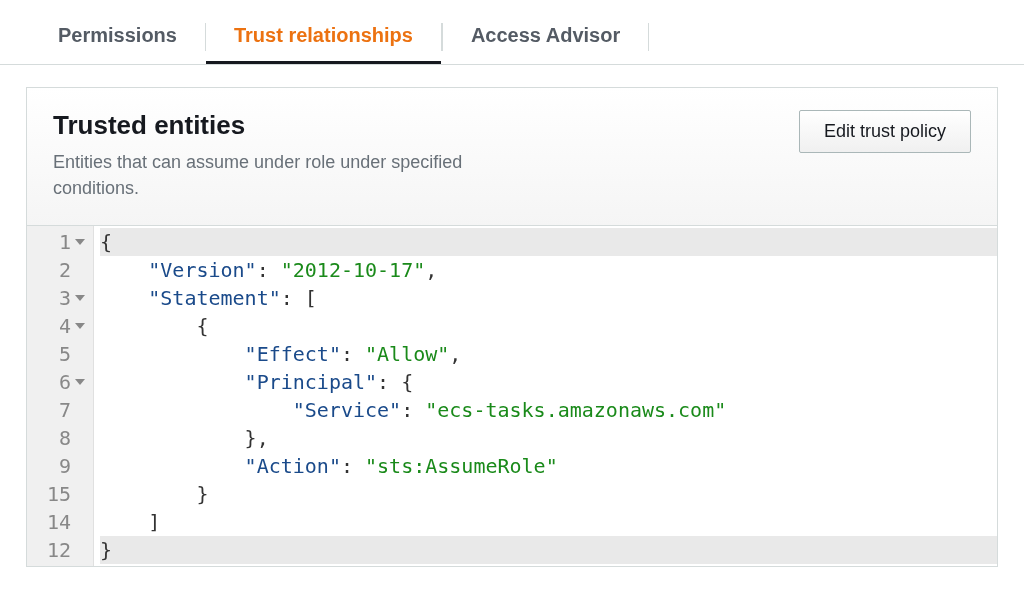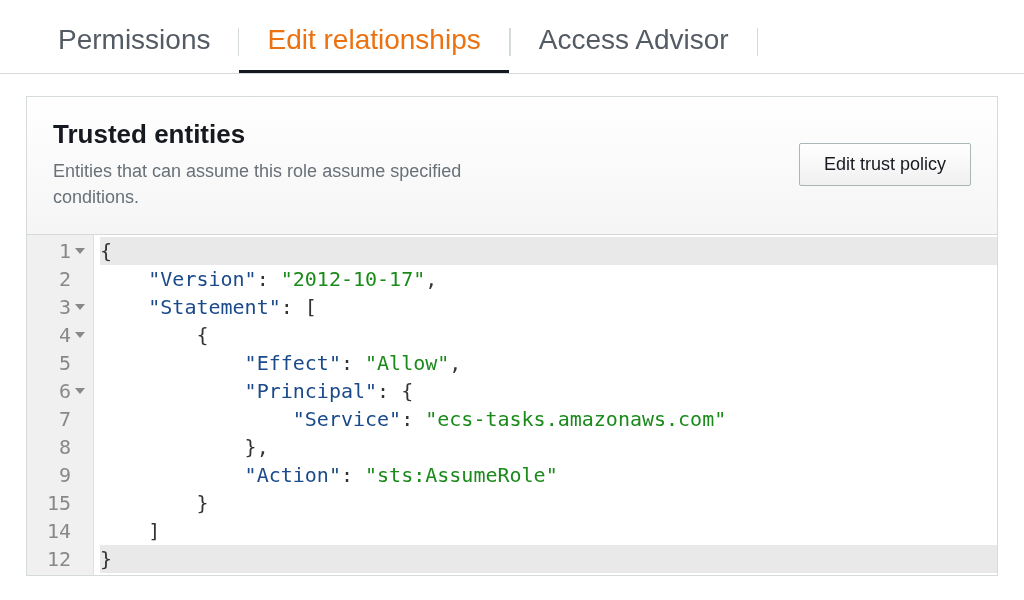--- a/index.html
+++ b/index.html
@@ -16,22 +16,22 @@
       overflow: hidden;
     }
     .tabs {
       display: flex;
       align-items: center;
       padding: 10px 30px 0 30px;
       border-bottom: 1px solid #d5dbdb;
     }
     .tab {
       padding: 14px 28px;
-      font-size: 28px;
-      font-weight: 400;
+      font-size: 20px;
+      font-weight: 700;
       color: #545b64;
       cursor: pointer;
       border-bottom: 3px solid transparent;
       position: relative;
     }
     .tab.active {
       color: #ec7211;
       border-bottom: 3px solid #16191f;
     }
     .tab-sep {
@@ -42,21 +42,21 @@
     .content-wrap {
       padding: 22px 26px 0 26px;
     }
     .panel {
       border: 1px solid #d5dbdb;
       border-radius: 0;
     }
     .panel-header {
       display: flex;
       justify-content: space-between;
-      align-items: center;
+      align-items: flex-start;
       padding: 22px 26px 24px 26px;
       background: linear-gradient(to bottom, #ffffff 0%, #f5f5f5 100%);
       border-bottom: 1px solid #d5dbdb;
     }
     .panel-title {
       font-size: 26px;
       font-weight: 700;
       color: #16191f;
       margin-bottom: 8px;
     }
@@ -125,33 +125,33 @@
     .tok-key { color: #1a4a8a; }
     .tok-str { color: #1a8a1a; }
     .tok-punc { color: #333; }
   </style>
 </head>
 <body>
 
 <div class="tabs">
   <div class="tab">Permissions</div>
   <div class="tab-sep"></div>
-  <div class="tab active">Edit relationships</div>
+  <div class="tab active">Trust relationships</div>
   <div class="tab-sep"></div>
   <div class="tab-sep"></div>
   <div class="tab">Access Advisor</div>
   <div class="tab-sep"></div>
 </div>
 
 <div class="content-wrap">
   <div class="panel">
     <div class="panel-header">
       <div>
         <div class="panel-title">Trusted entities</div>
-        <div class="panel-desc">Entities that can assume this role assume specified conditions.</div>
+        <div class="panel-desc">Entities that can assume under role under specified conditions.</div>
       </div>
       <button class="edit-btn">Edit trust policy</button>
     </div>
 
     <div class="editor">
       <div class="gutter" id="gutter">
           <div class="ln foldable">1</div>
           <div class="ln">2</div>
           <div class="ln foldable">3</div>
           <div class="ln foldable">4</div>

